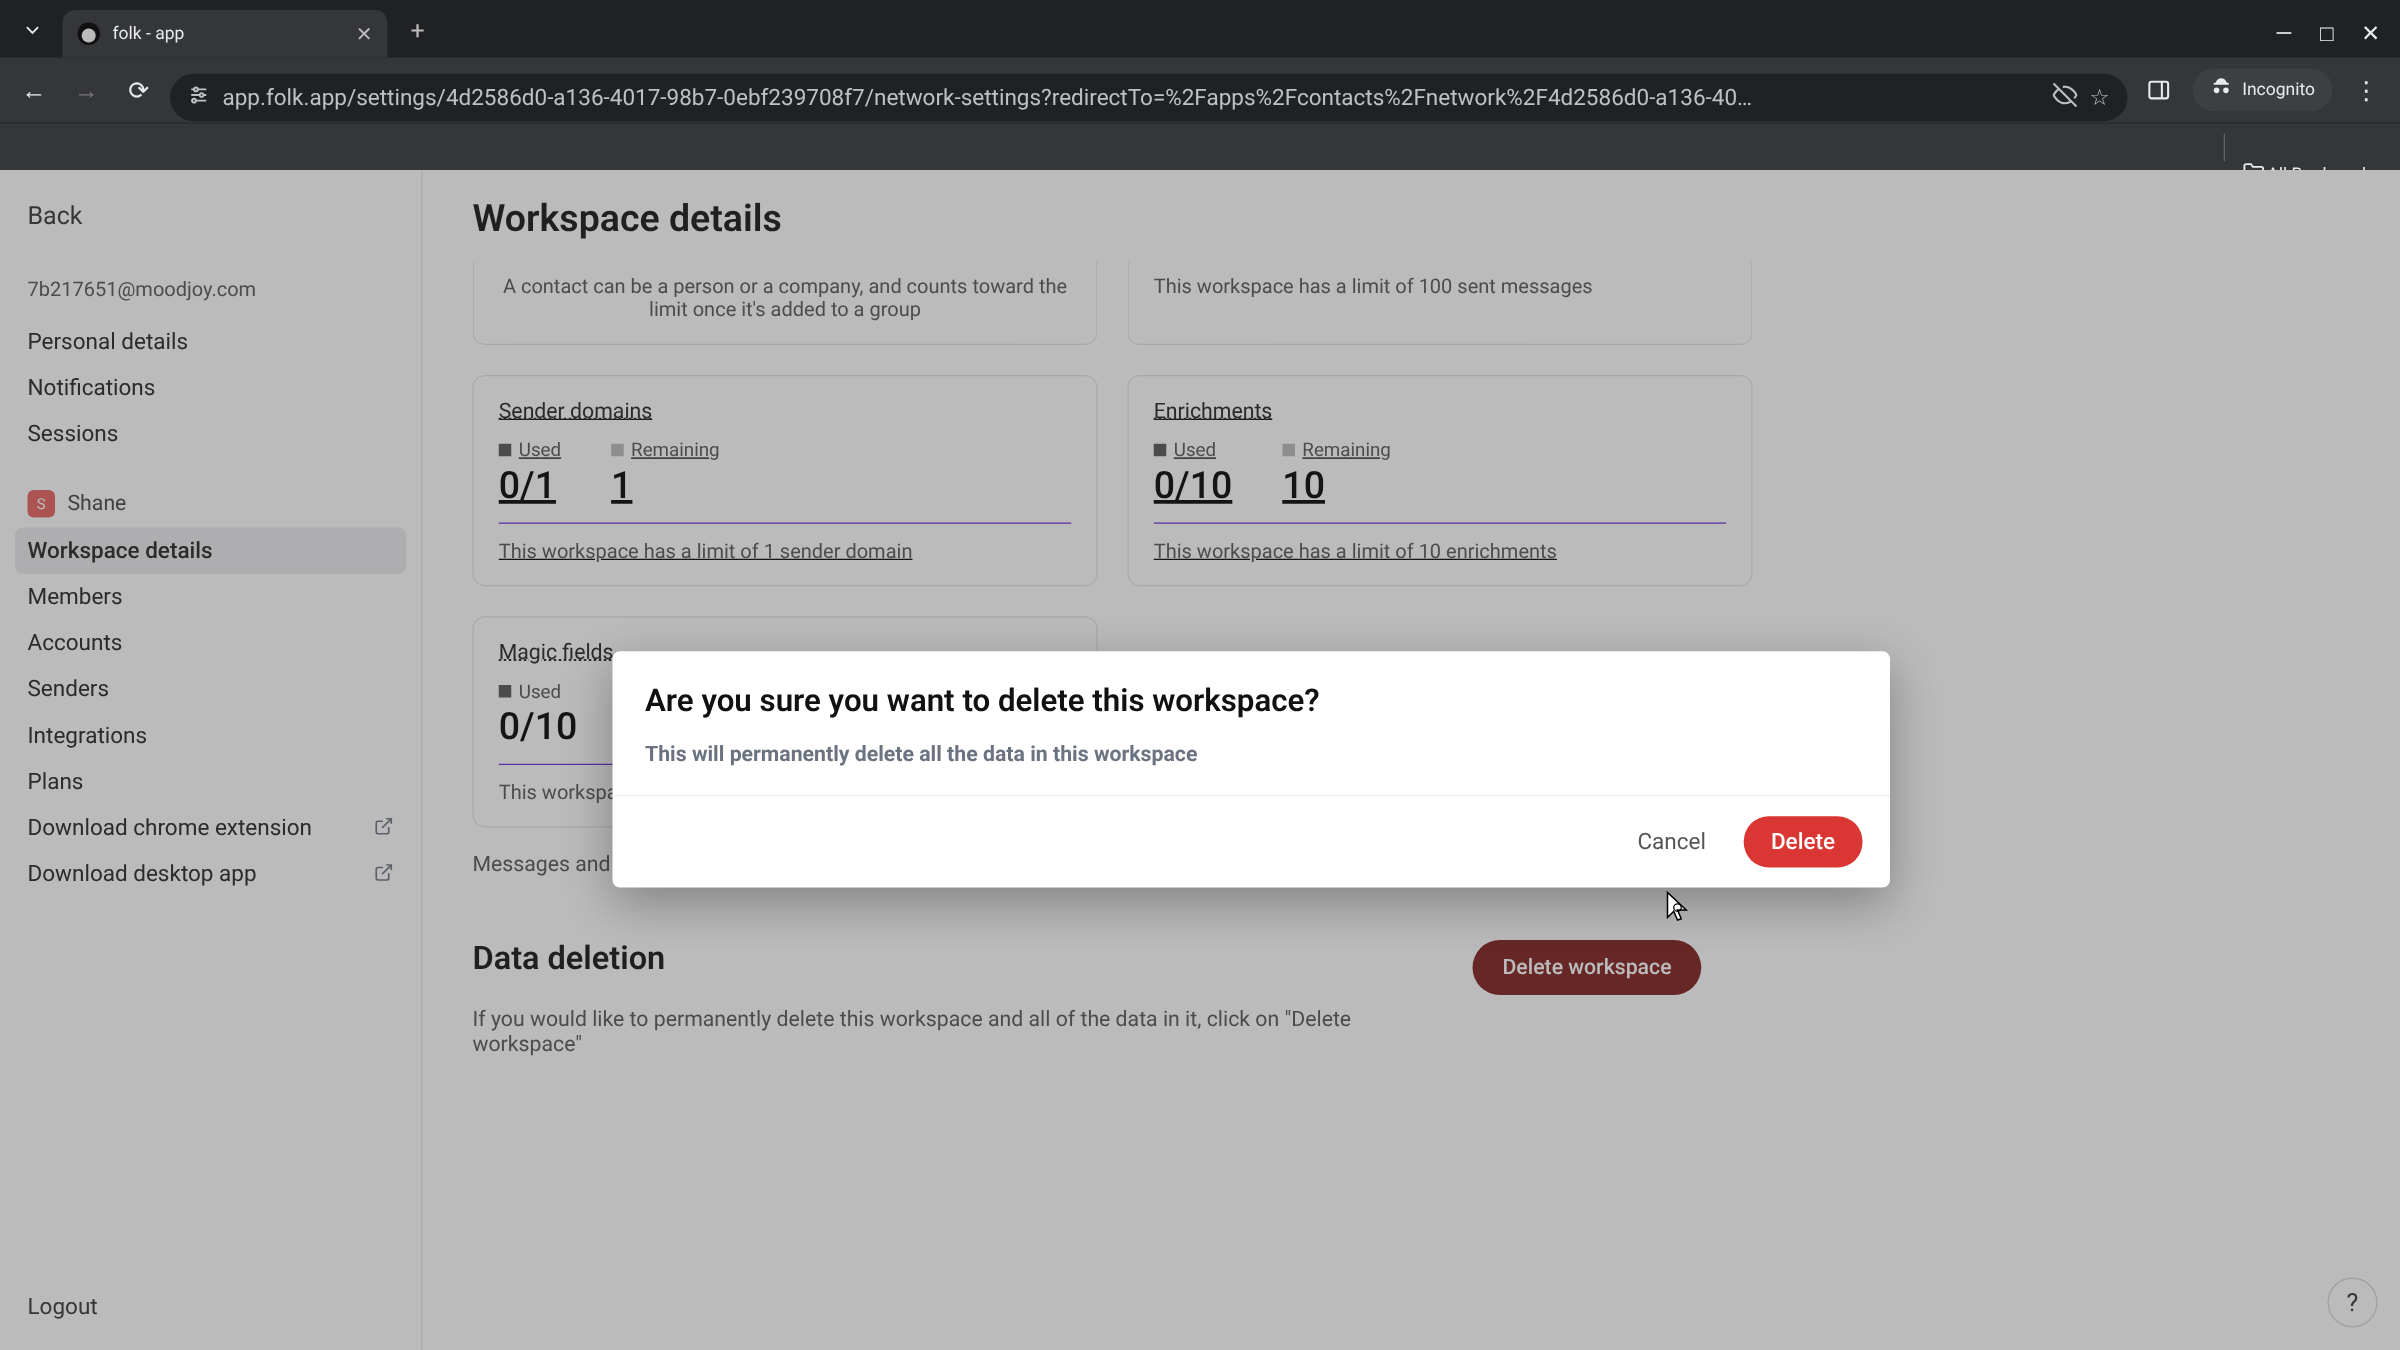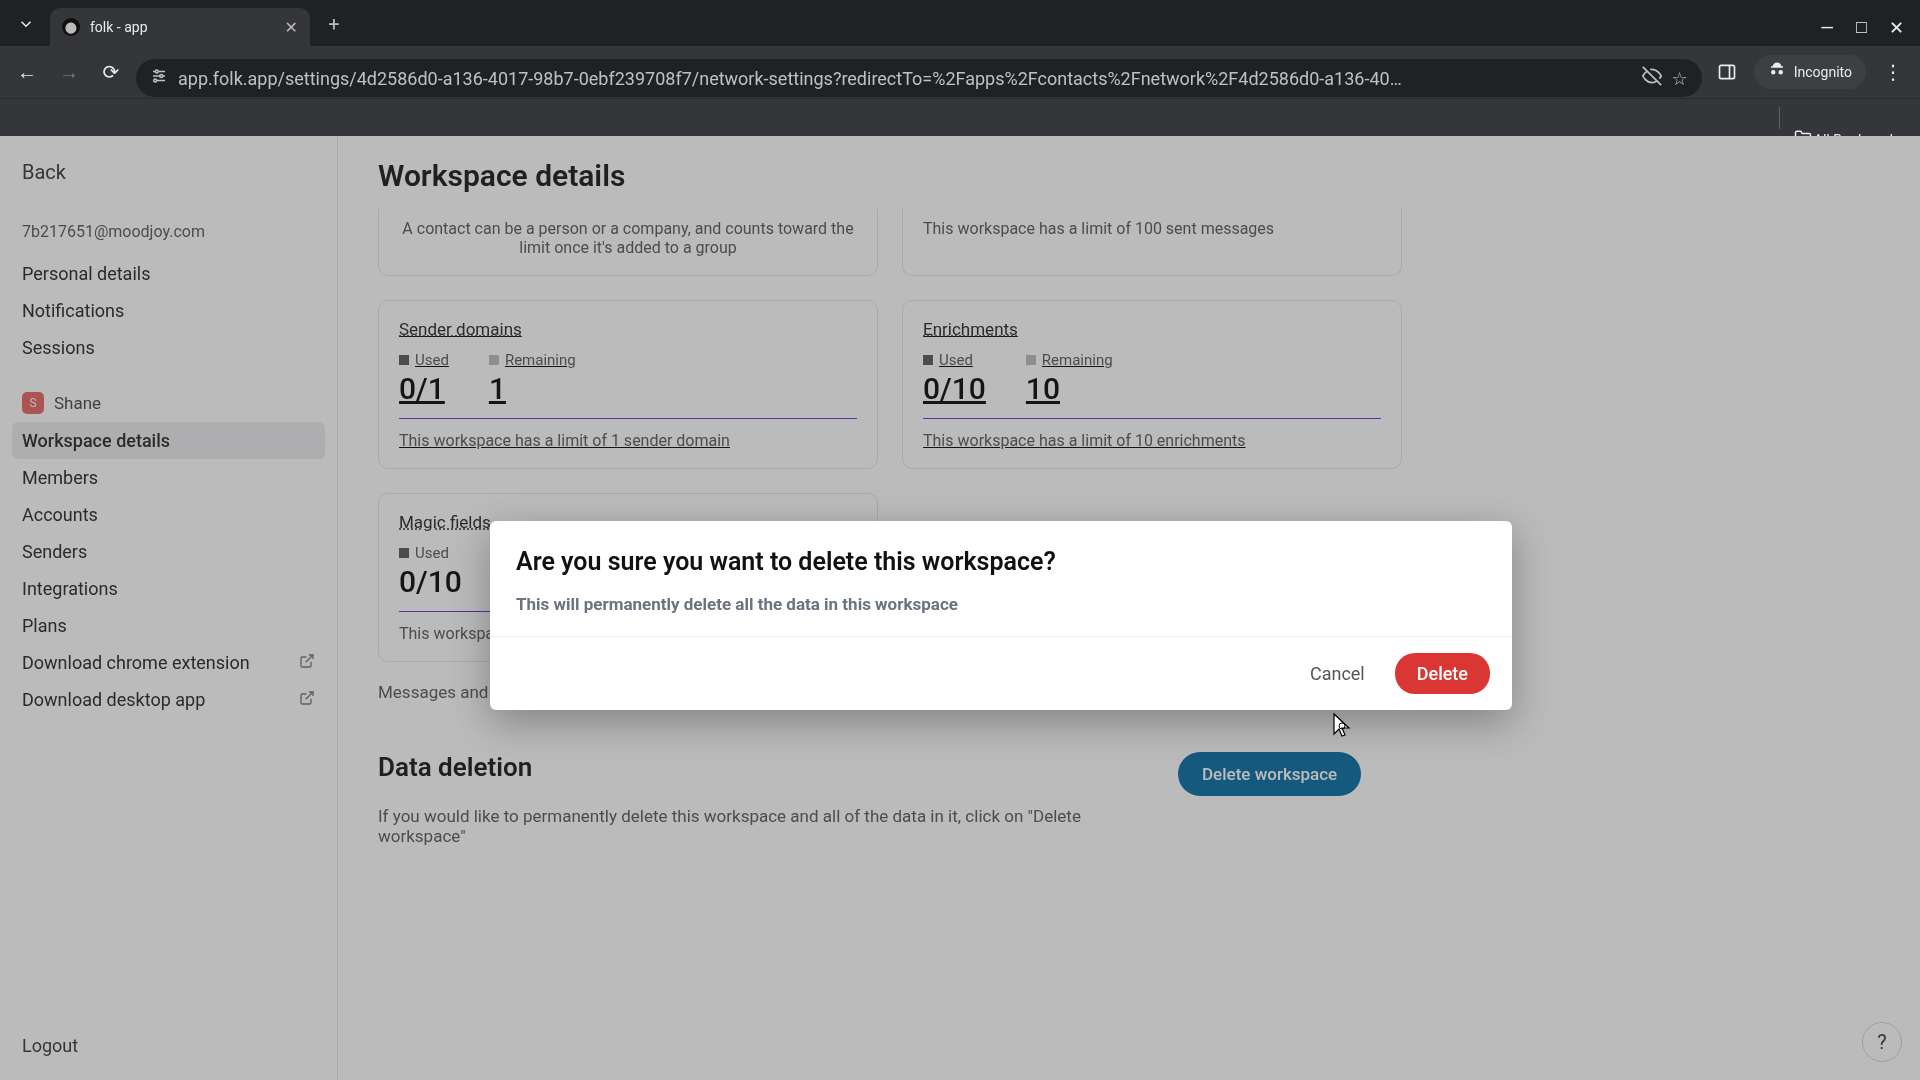--- a/index.html
+++ b/index.html
@@ -61,21 +61,21 @@
   .metric.remaining .label::before { background:#bbb; }
   .metric .value { font-size: 30px; font-weight:500; font-variant-numeric: tabular-nums; }
   .card .desc { font-size:16px; color:#555; border-top:1px solid #6d28d9; padding-top: 12px; }
   .card.top .desc { border-top:1px solid #eee; }
 
   .renew-note { font-size:17px; color:#555; margin-top: 20px; }
 
   .data-deletion { margin-top: 50px; display:flex; gap:40px; align-items:flex-start; max-width: 1030px; }
   .data-deletion h2 { font-size:26px; font-weight:600; color:#111; margin-bottom: 10px; }
   .data-deletion p { font-size:17px; color:#555; max-width: 760px; margin-top: 24px; }
-  .danger-btn { background:#0369a1; color:#fff; border:none; border-radius: 22px; padding: 12px 24px; font-size:17px; font-weight:500; }
+  .danger-btn { background:#7f1d1d; color:#fff; border:none; border-radius: 22px; padding: 12px 24px; font-size:17px; font-weight:500; }
 
   
   .modal { position:absolute; z-index:10; left: 490px; top: 385px; width: 1022px; background:#fff; border-radius: 6px; box-shadow: 0 12px 40px rgba(0,0,0,0.3); }
   .modal-body { padding: 26px 26px 22px; }
   .modal-title { font-size: 25px; font-weight:600; color:#111; margin-bottom: 18px; }
   .modal-desc { font-size:17px; color:#6b7280;font-weight:bold; }
   .modal-actions { border-top:1px solid #eee; padding: 16px 22px; display:flex; justify-content:flex-end; gap: 18px; align-items:center; }
   .btn-cancel { background:none; border:none; font-size:18px; color:#555; padding: 8px 12px; }
   .btn-delete { background:#da3633; color:#fff; border:none; border-radius: 20px; padding: 10px 22px; font-size:18px; font-weight:500; }
 

